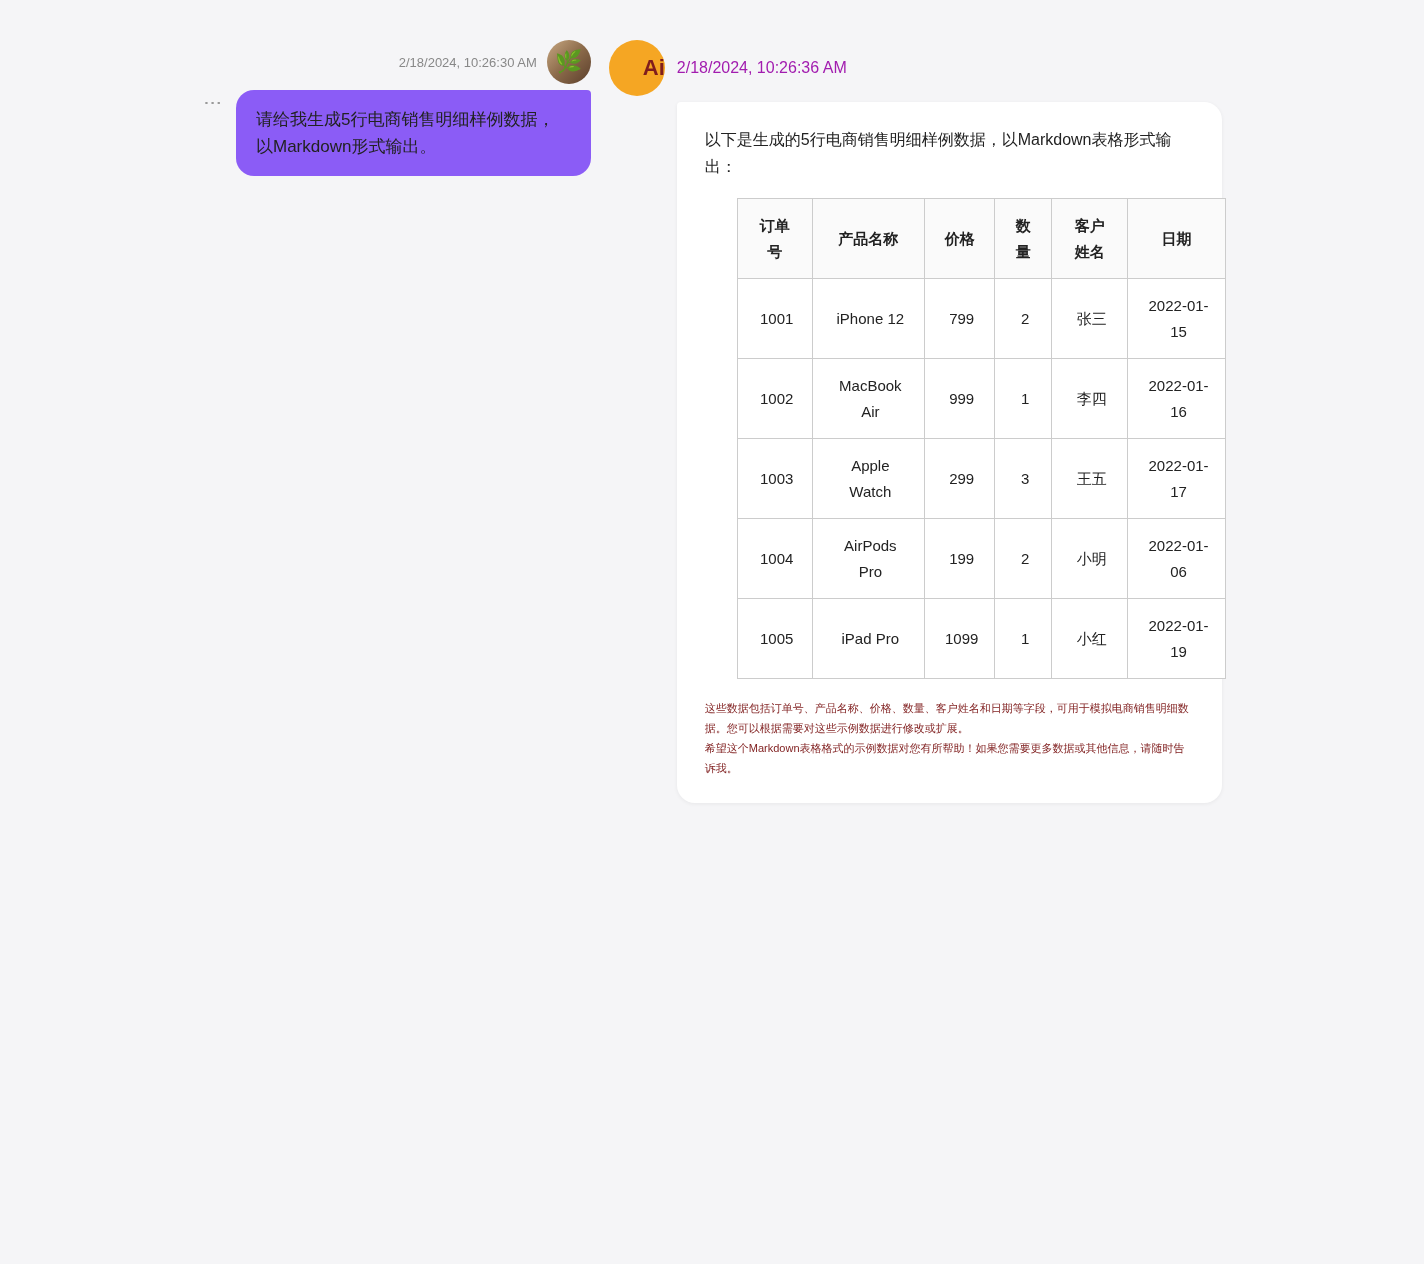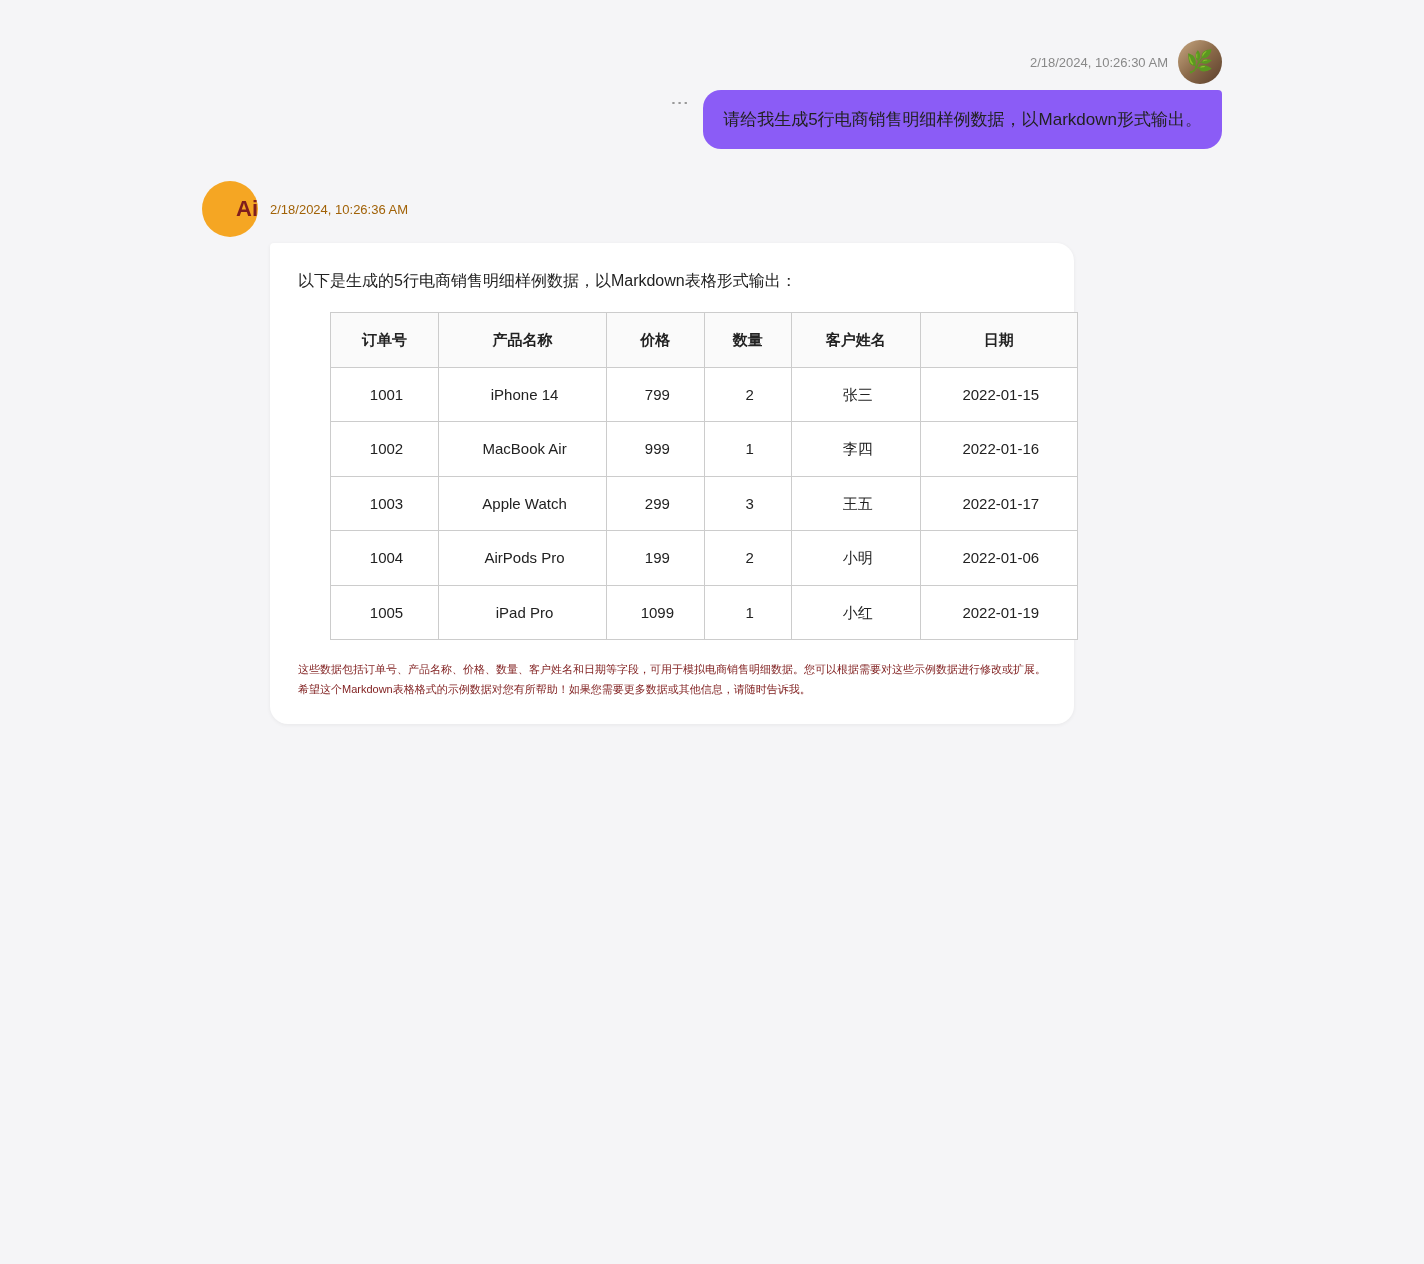--- a/index.html
+++ b/index.html
@@ -17,22 +17,22 @@
       flex-direction: column;
       padding: 20px 0;
     }
 
     .chat-container {
       width: 100%;
       max-width: 1100px;
       margin: 0 auto;
       padding: 20px 40px;
       display: flex;
-      flex-direction: column;
-      gap: 32px;
+      flex-direction: row;
+      gap: 18px;
     }
 
     
     .user-message-wrapper {
       display: flex;
       flex-direction: column;
       align-items: flex-end;
       gap: 6px;
     }
 
@@ -115,22 +115,22 @@
       display: flex;
       align-items: center;
       justify-content: flex-end;
       font-size: 22px;
       font-weight: 700;
       color: #7f1d1d;
       flex-shrink: 0;
     }
 
     .ai-timestamp {
-      font-size: 13px;
-      color: #a16207;
+      font-size: 16px;
+      color: #a21caf;
     }
 
     .ai-bubble {
       background: #ffffff;
       border-radius: 4px 18px 18px 18px;
       padding: 24px 28px;
       max-width: 850px;
       font-size: 16px;
       line-height: 1.7;
       color: #222;
@@ -222,21 +222,21 @@
               <th>价格</th>
               <th>数量</th>
               <th>客户姓名</th>
               <th>日期</th>
             </tr>
         </thead>
         <tbody>
 
         <tr>
               <td>1001</td>
-              <td>iPhone 14</td>
+              <td>iPhone 12</td>
               <td>799</td>
               <td>2</td>
               <td>张三</td>
               <td>2022-01-15</td>
             </tr>
             <tr>
               <td>1002</td>
               <td>MacBook Air</td>
               <td>999</td>
               <td>1</td>

